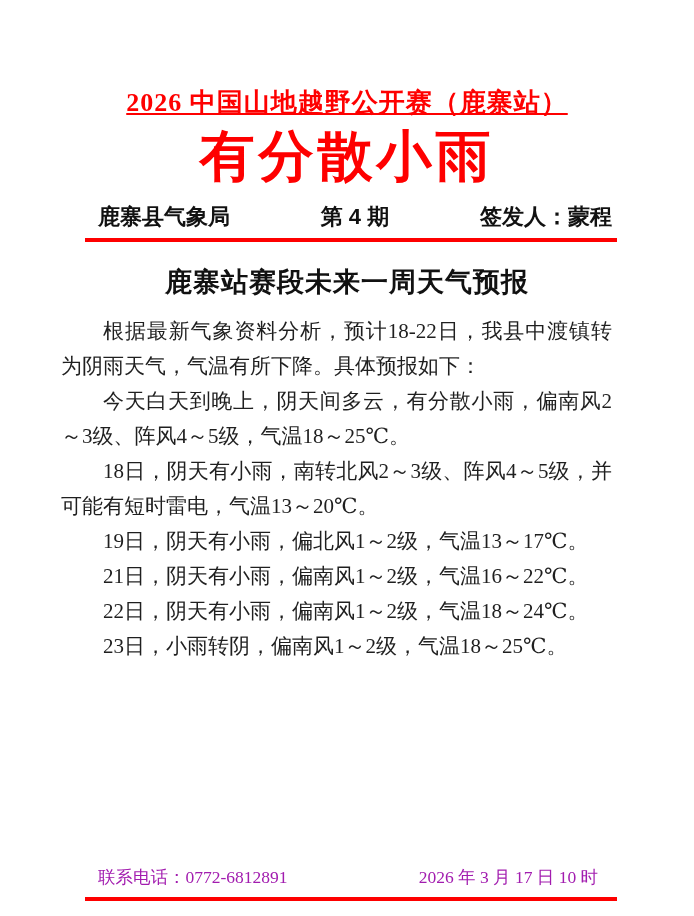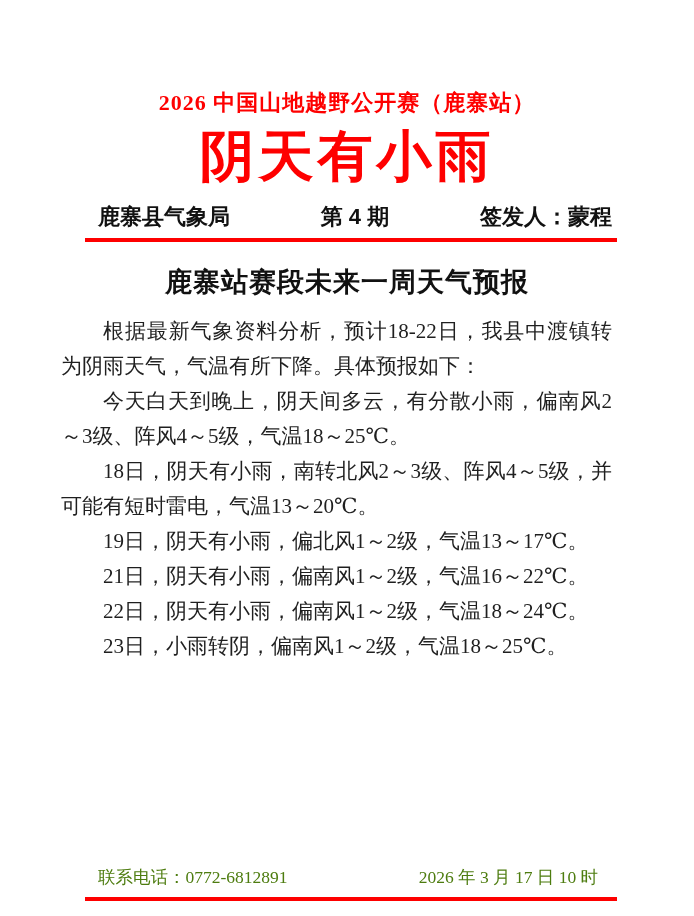--- a/index.html
+++ b/index.html
@@ -15,23 +15,24 @@
     background:#ffffff;
     overflow:hidden;
     color:var(--ink);
     font-family:"Liberation Serif","DejaVu Serif",serif;
   }
   
   .letterhead{padding-top:84px;text-align:center;}
   .race-title{
     color:var(--accent);
     font-weight:bold;
-    font-size:22px;
+    font-size:26px;
     line-height:38px;
     letter-spacing:1px;
+    text-decoration:underline;
   }
   .service-title{
     color:var(--accent);
     font-weight:bold;
     font-size:55px;
     line-height:62px;
     margin-top:4px;
     letter-spacing:4px;
     white-space:nowrap;
   }
@@ -73,33 +74,33 @@
   .footer{
     position:absolute;
     left:85px;bottom:15px;
     width:532px;
     border-bottom:4px solid var(--accent);
     padding-bottom:8px;
     display:flex;
     justify-content:space-between;
     align-items:flex-end;
     font-size:17.5px;
-    color:#4d7c0f;
+    color:#a21caf;
   }
   .footer .phone{padding-left:13px;}
   .footer .datetime{padding-right:19px;}
 </style>
 </head>
 <body>
 
 <div class="page">
 
   <div class="letterhead">
     <div class="race-title">2026 中国山地越野公开赛（鹿寨站）</div>
-    <div class="service-title">阴天有小雨</div>
+    <div class="service-title">有分散小雨</div>
   </div>
 
   <div class="masthead">
     <div class="m-left">鹿寨县气象局</div>
     <div class="m-center">第 4 期</div>
     <div class="m-right">签发人：蒙程</div>
   </div>
 
   <div class="doc-title">鹿寨站赛段未来一周天气预报</div>
 

